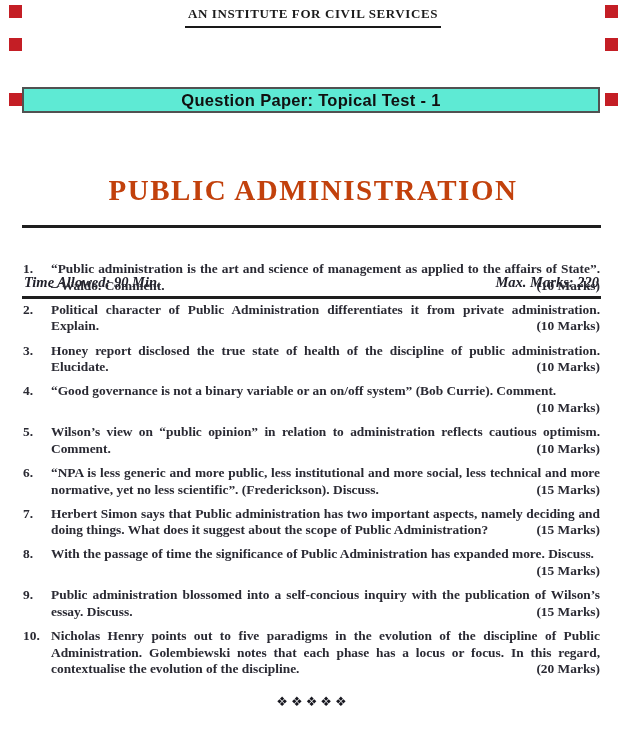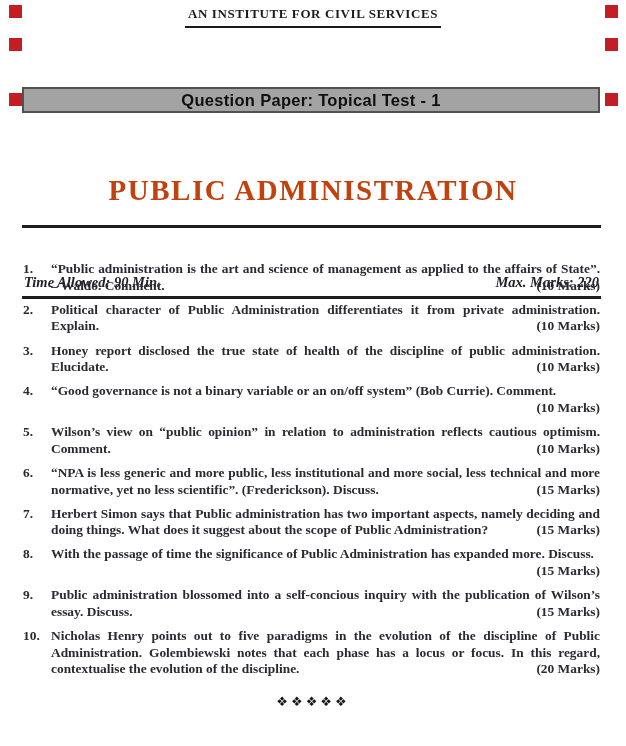--- a/index.html
+++ b/index.html
@@ -31,21 +31,21 @@
   
   .topbar{
     position:absolute;left:22px;right:26px;top:87px;height:26px;display:flex;
     font-family:"Liberation Sans", sans-serif;font-weight:bold;font-size:16.5px;
   }
   .topbar-left{
     width:256px;flex:0 0 256px;background:#191919;color:#ffffff;
     display:flex;align-items:center;justify-content:center;letter-spacing:0.3px;
   }
   .topbar-right{
-    flex:1;background:#a3a3a3;border:2.5px solid #515151;color:#101010;
+    flex:1;background:#5eead4;border:2.5px solid #515151;color:#101010;
     display:flex;align-items:center;justify-content:center;letter-spacing:0.3px;
   }
 
   
   .paper-title{
     position:absolute;top:174px;left:0;right:0;text-align:center;
     font-weight:bold;font-size:29px;letter-spacing:1.5px;color:#c2410c;
   }
 
   

